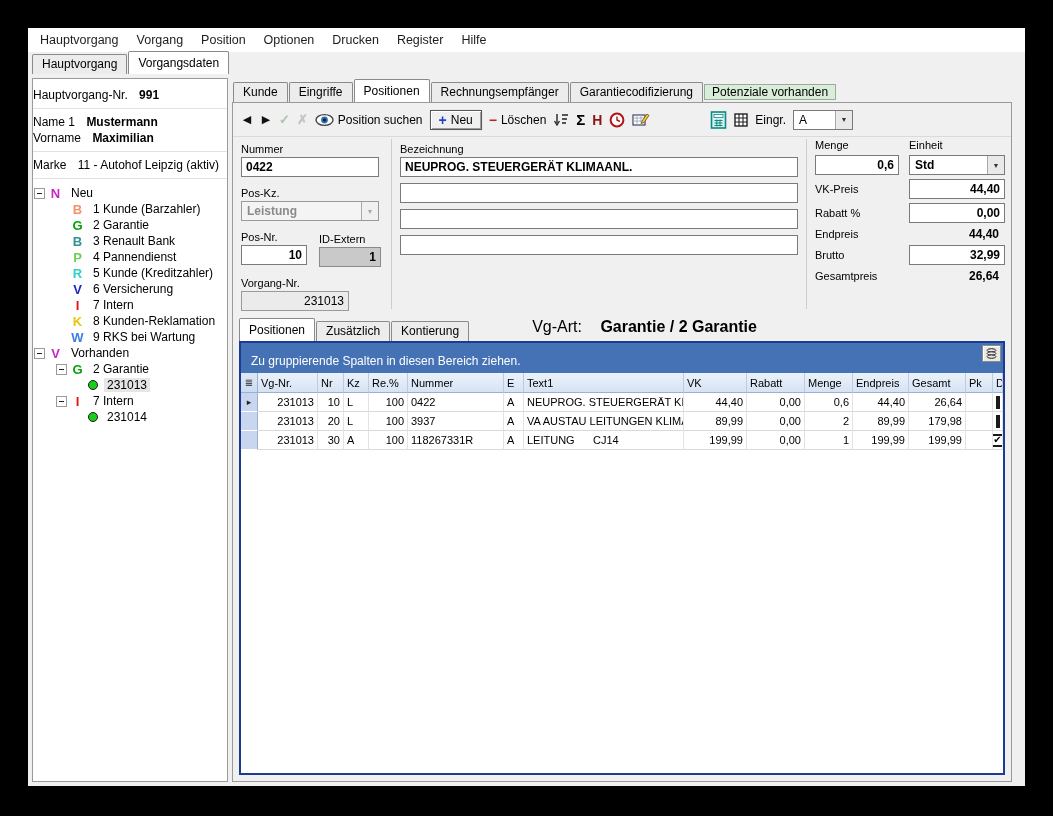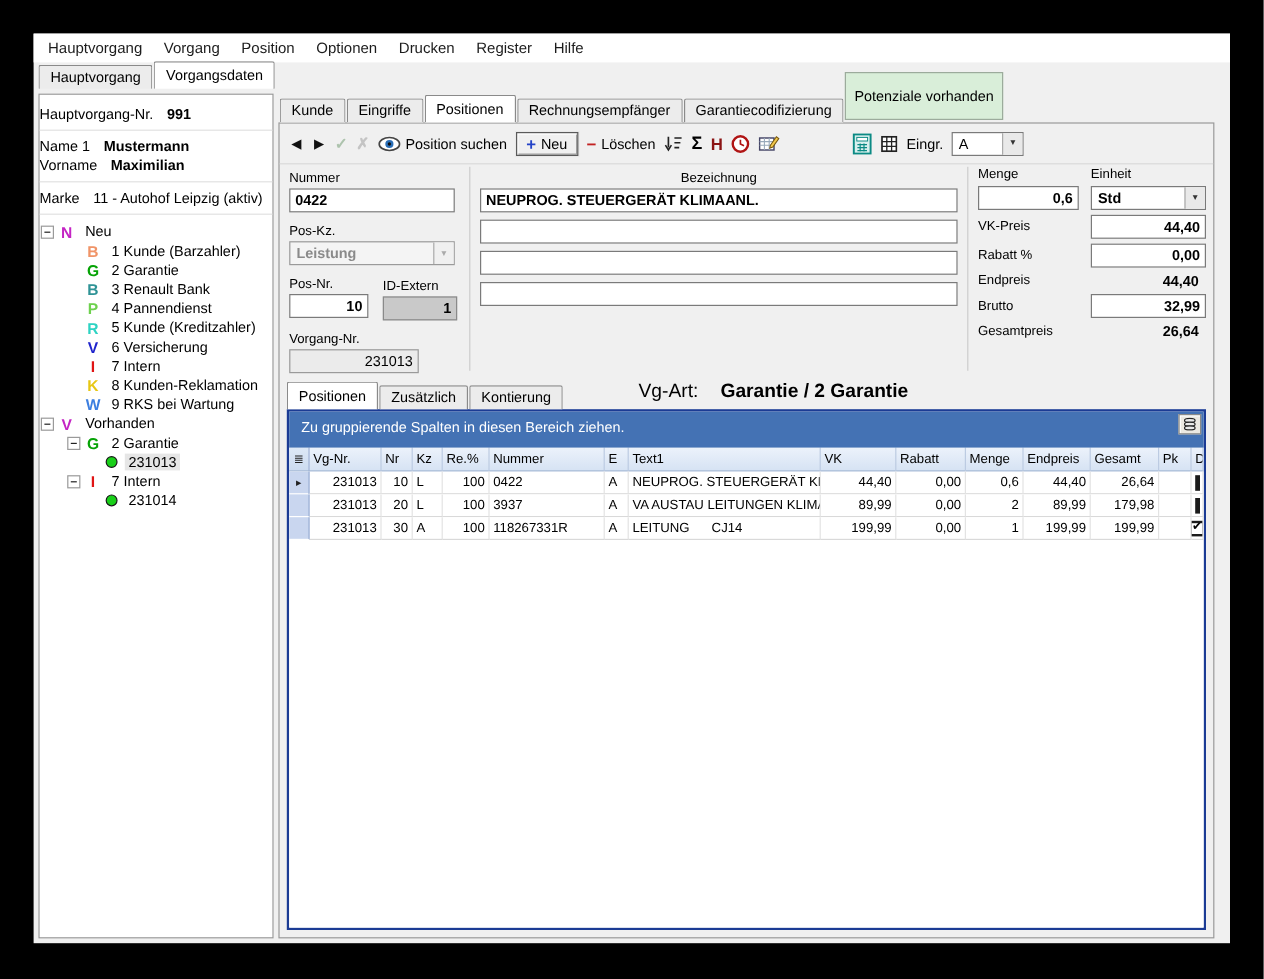--- a/index.html
+++ b/index.html
@@ -56,21 +56,21 @@
   .tdot { width:10px; height:10px; border-radius:50%; background:#19cf19; border:1px solid #1a1a1a; flex:none; margin-right:6px; }
   .tlabel { padding:0 3px; }
   .tlabel.checked { background:#e6e6e6; }
   .lc-magenta{color:#c425c4} .lc-salmon{color:#f09468} .lc-green{color:#06a306}
   .lc-teal{color:#2f9396} .lc-lgreen{color:#6ed14e} .lc-cyan{color:#2ed3c3}
   .lc-blue{color:#1f24cc} .lc-red{color:#e01414} .lc-gold{color:#e7c713} .lc-mblue{color:#3c7fe0}
   
   .right-panel { flex:1; display:flex; flex-direction:column; margin-right:9px; min-width:0; }
   .subtabs { height:24px; display:flex; align-items:flex-end; padding-left:1px; flex:none; }
   .badge { margin-left:auto; margin-right:185px; margin-bottom:2px; background:#d9eed9; border:1px solid #9cab9c;
-           padding:12px 7px; font-size:12px; white-space:nowrap; }
+           padding:0 7px; font-size:12px; white-space:nowrap; }
   .tab-page { flex:1; border:1px solid #9a9a9a; background:#f0f0f0; display:flex; flex-direction:column; min-height:0; }
   
   .toolbar { height:34px; display:flex; align-items:center; padding:0 8px; gap:7px; border-bottom:1px solid #dadada; flex:none; }
   .nav-arrow { font-size:11px; color:#111; width:12px; text-align:center; }
   .tb-check { color:#adc3ad; font-weight:bold; font-size:13px; }
   .tb-x { color:#c4c4c4; font-weight:bold; font-size:13px; }
   .tb-label { font-size:12px; }
   .tb-group { display:flex; align-items:center; gap:4px; }
   .btn-neu { display:flex; align-items:center; gap:4px; background:#f0f0f0; border:1px solid #5a5a5a;
              box-shadow:inset 1px 1px 0 #fff, inset -1px -1px 0 #9d9d9d, 0 0 0 1px #e8e8e8;
@@ -82,21 +82,21 @@
   .tb-right { margin-left:auto; margin-right:150px; display:flex; align-items:center; gap:7px; }
   .combo { display:flex; align-items:center; border:1px solid #7a7a7a; background:#fff; height:20px; }
   .combo .cval { flex:1; padding:0 5px; font-size:12px; overflow:hidden; }
   .combo .carrow { width:17px; align-self:stretch; background:#e9e9e9; border-left:1px solid #aaa;
                    display:flex; align-items:center; justify-content:center; font-size:7px; color:#333; }
   .combo-eingr { width:60px; }
   
   .form-area { display:flex; height:178px; padding:2px 6px 6px; flex:none; }
   .fcol-left { width:152px; flex:none; padding:0 8px 0 2px; }
   .vline { width:1px; background:#cdcdcd; flex:none; }
-  .fcol-mid { flex:1; padding:0 8px; min-width:0;text-align:center; }
+  .fcol-mid { flex:1; padding:0 8px; min-width:0; }
   .fcol-right { width:198px; flex:none; padding-left:8px; }
   .flabel { font-size:11px; margin:4px 0 2px; white-space:nowrap; }
   .field { height:20px; border:1px solid #7a7a7a; background:#fff; display:flex; align-items:center;
            padding:0 4px; font-size:12px; font-weight:bold; }
   .field.r { justify-content:flex-end; }
   .field.plain { font-weight:normal; }
   .field.gray { background:#c9c9c9; border-color:#8a8a8a; }
   .field.lgray { background:#ebebeb; border-color:#9a9a9a; }
   .combo-dis { border-color:#9a9a9a; background:#f4f4f4; }
   .combo-dis .cval { color:#8a8a8a; font-weight:bold; }
@@ -104,21 +104,21 @@
   .two-col { display:flex; gap:12px; }
   .prices { display:grid; grid-template-columns:86px 1fr; column-gap:8px; row-gap:4px; align-items:center; }
   .pstat { text-align:right; font-weight:bold; font-size:12px; padding-right:6px; }
   
   .lower-tabs { height:26px; display:flex; align-items:flex-end; padding:0 6px; flex:none; }
   .vgart { margin-left:62px; margin-bottom:5px; font-size:16px; white-space:nowrap; }
   .vgart .v { font-weight:bold; margin-left:14px; }
   
   .grid-box { flex:1; margin:0 6px 6px; border:2px solid #1b3b94; background:#fff; display:flex; flex-direction:column; min-height:0; }
   .group-band { height:30px; flex:none; background:#4472b4; color:#fff; font-size:12px;
-                display:flex; padding:6px 10px 0; position:relative; }
+                display:flex; align-items:center; padding:6px 10px 0; position:relative; }
   .stack-btn { position:absolute; right:2px; top:2px; width:19px; height:17px; background:#ece9e2;
                border:1px solid #8a8a8a; box-shadow:inset 1px 1px 0 #fff; display:flex; align-items:center; justify-content:center; }
   .ghead { display:flex; height:20px; flex:none; background:linear-gradient(#ecf2fb,#d5e2f3); font-size:11px; }
   .gc { border-right:1px solid #bccbe2; border-bottom:1px solid #9cb1cf; padding:0 3px; display:flex;
         align-items:center; overflow:hidden; white-space:pre; flex:none; }
   .grow { display:flex; height:19px; flex:none; background:#fff; font-size:11px; }
   .grow .gc { border-right:1px solid #e3e3e3; border-bottom:1px solid #d9d9d9; }
   .gsel { width:17px; flex:none; background:#c9d6ef; border-right:1px solid #9cafd4; border-bottom:1px solid #fff;
           display:flex; align-items:center; justify-content:center; font-size:9px; color:#222; }
   .ghead .gsel { border-bottom:1px solid #9cb1cf; background:linear-gradient(#dde8f6,#ccdbf0); font-size:10px; }

